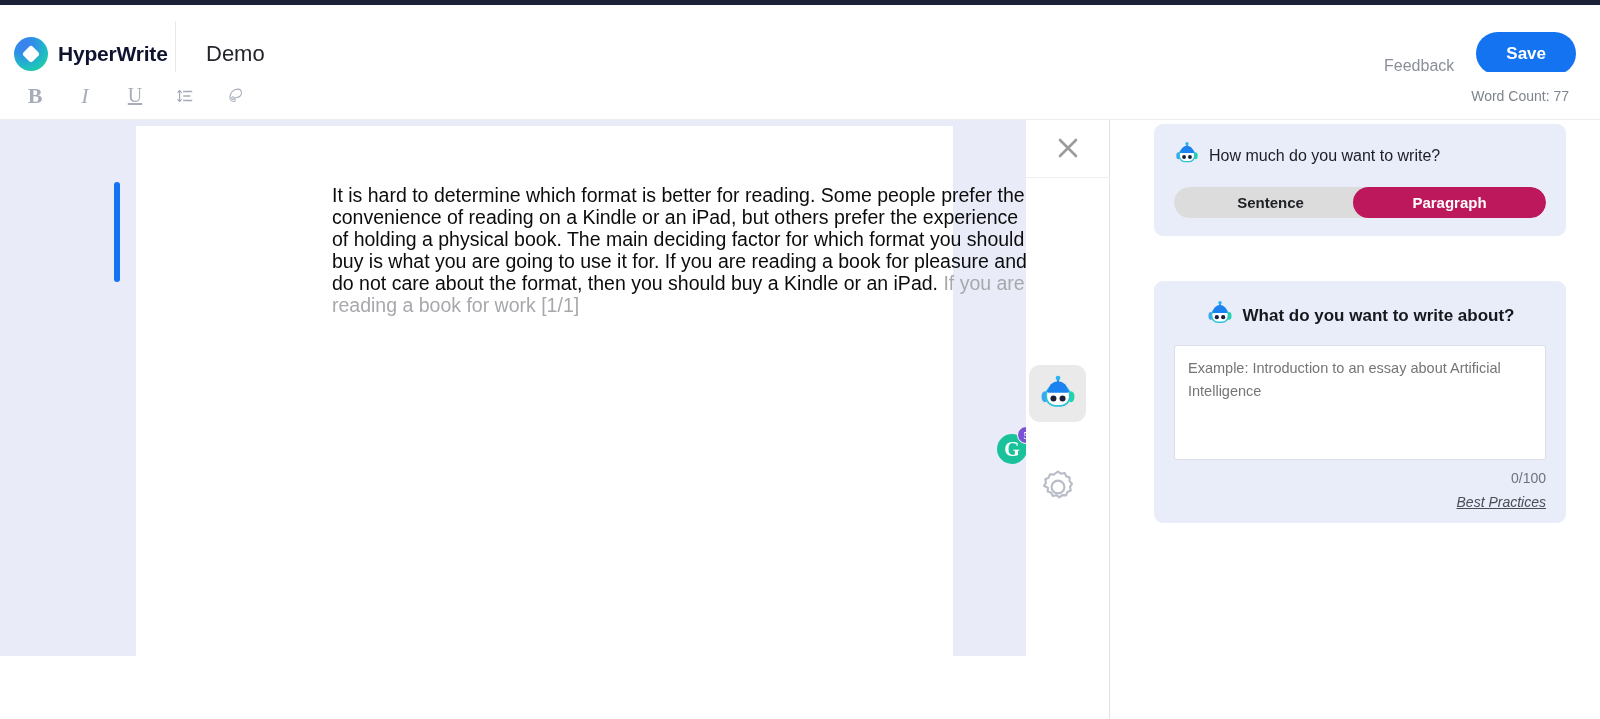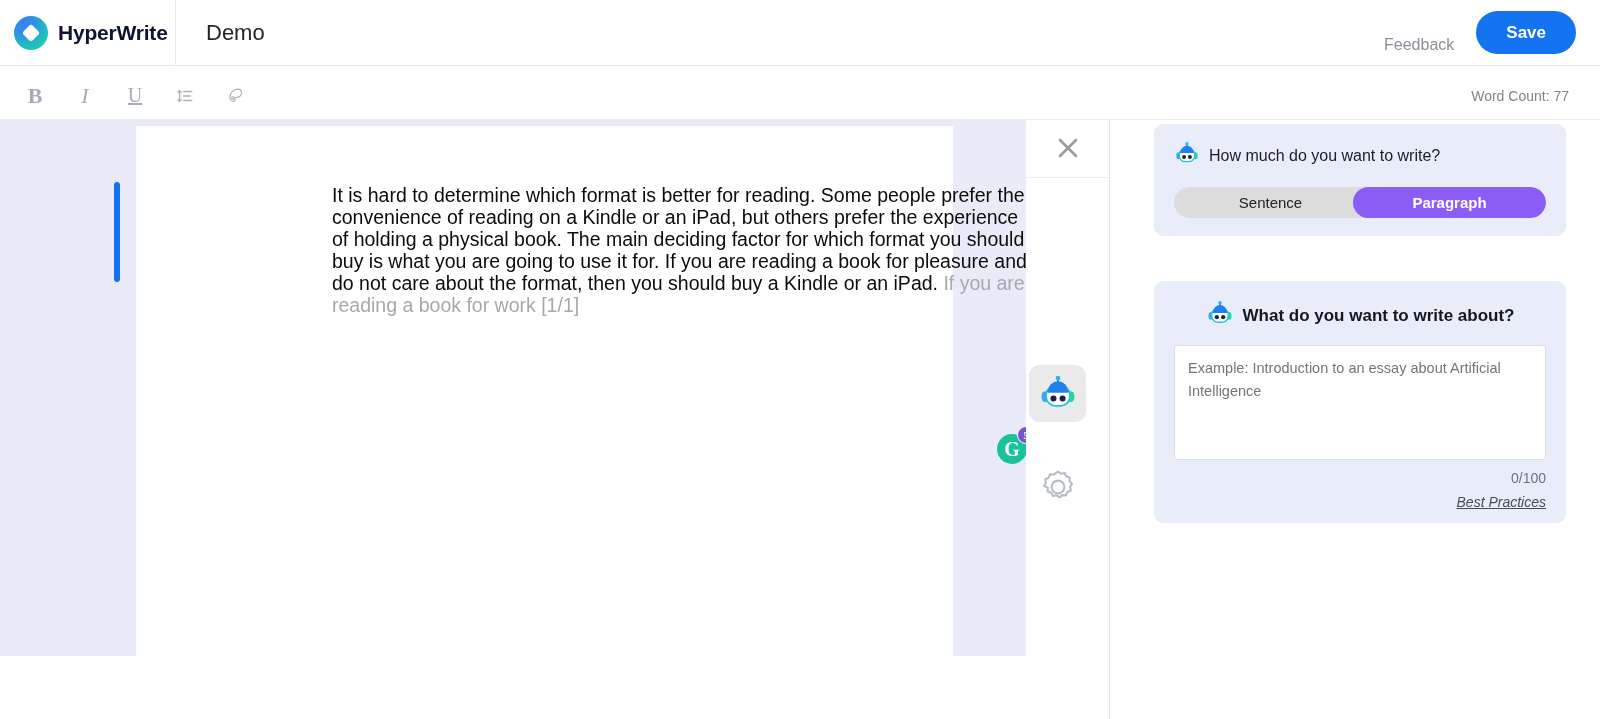--- a/index.html
+++ b/index.html
@@ -13,21 +13,21 @@
   #app { position: relative; width: 1600px; height: 719px; background:#ffffff; }
 
   
   .top-strip {
     position:absolute; left:0; top:0; width:1600px; height:5px;
     background:#1b2139;
   }
 
   
   .header {
-    position:absolute; left:0; top:0; width:1600px; height:66px;
+    position:absolute; left:0; top:21px; width:1600px; height:66px;
     background:#ffffff; border-bottom:1px solid #e6e6e6;
     display:flex; align-items:center;
   }
   .brand {
     width:176px; height:66px; display:flex; align-items:center;
     padding-left:14px; border-right:1px solid #e9e9e9;
   }
   .logo-wrap { width:34px; height:34px; position:relative; flex:0 0 auto; }
   .logo-ring {
     width:34px; height:34px; border-radius:50%;
@@ -154,24 +154,24 @@
   .card-row {
     display:flex; align-items:center; gap:9px;
   }
   .card-title { font-size:16px; color:#1c1e24; }
   .seg-wrap {
     margin-top:16px; display:flex; width:100%; height:31px;
     border-radius:16px; overflow:hidden;
   }
   .seg {
     flex:1; display:flex; align-items:center; justify-content:center;
-    font-size:15px; cursor:pointer;
+    font-size:15px; cursor:pointer;font-weight:bold;
   }
   .seg-off { background:#dcdcdc; color:#202226; border-radius:16px 0 0 16px; }
-  .seg-on  { background:#8b5cf6; color:#ffffff; font-weight:bold; border-radius:16px; margin-left:-14px; }
+  .seg-on  { background:#be185d; color:#ffffff; font-weight:bold; border-radius:16px; margin-left:-14px; }
 
   .card-2 { position:absolute; left:22px; top:161px; width:412px; padding:19px 20px 13px 20px; }
   .card-2 .card-row { justify-content:center; }
   .card-2 .card-title { font-size:17px; font-weight:bold; color:#16181d; }
   .prompt-box {
     margin-top:13px; width:100%; height:115px; background:#ffffff;
     border:1px solid #dcdfe8; border-radius:3px;
     padding:11px 13px; font-size:14.5px; color:#9a9da4; line-height:23px;
     resize:none; outline:none; font-family:"Liberation Sans", sans-serif;
   }

